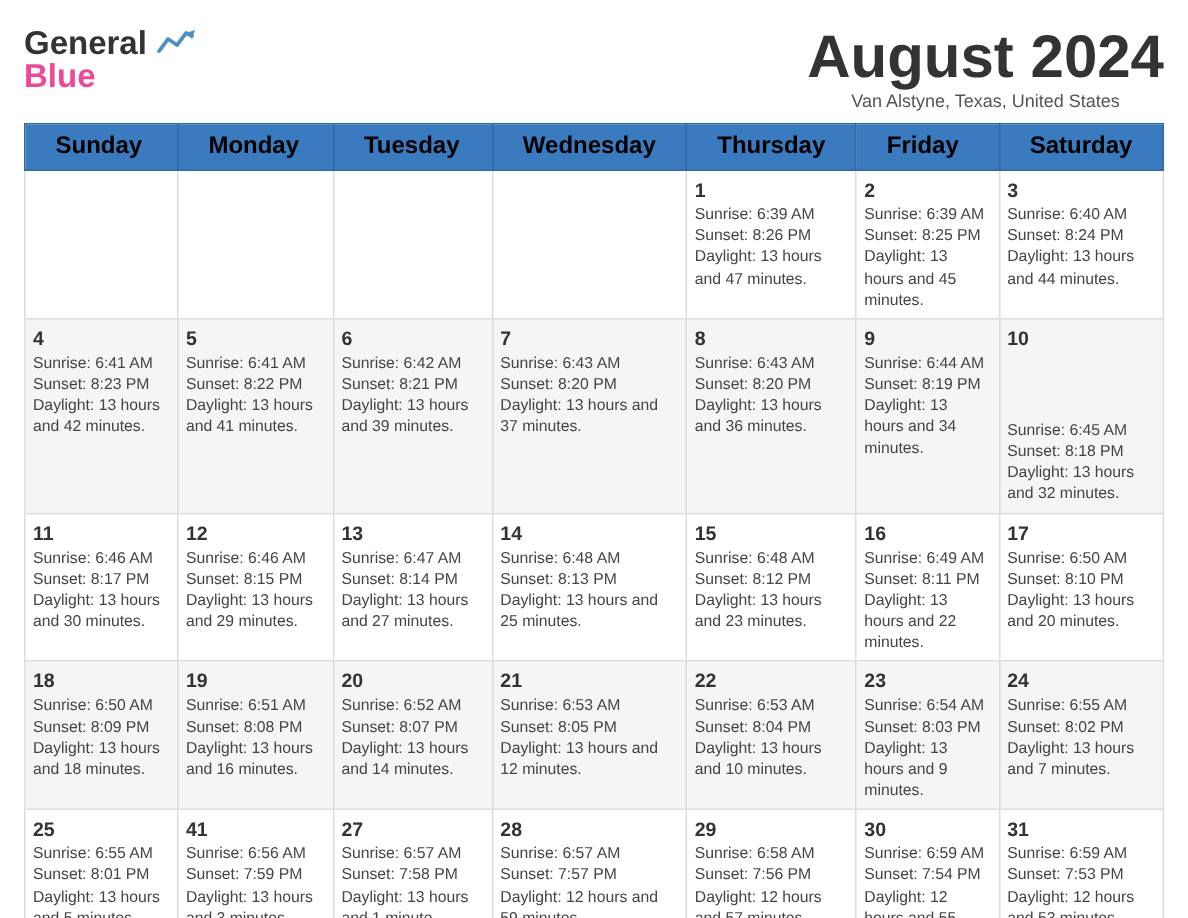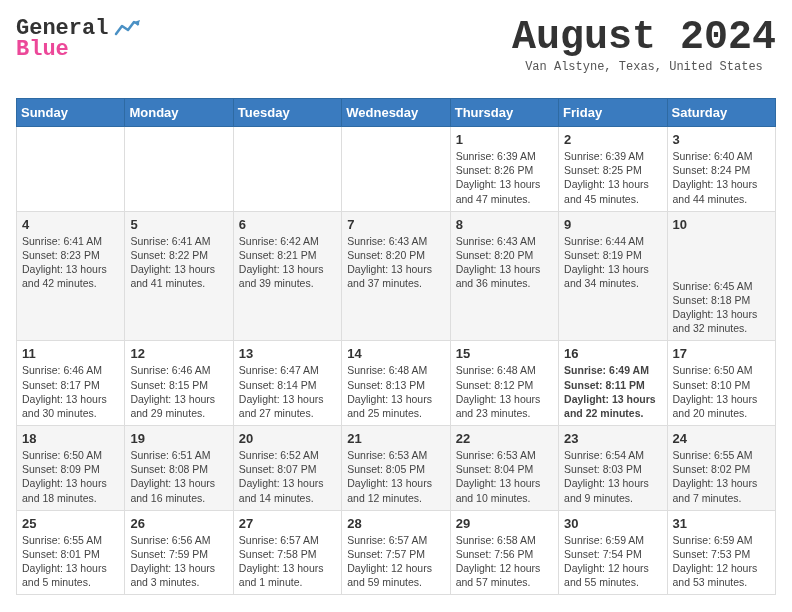--- a/index.html
+++ b/index.html
@@ -7,22 +7,21 @@
       font-family: Arial, sans-serif;
       background: #fff;
       width: 792px;
       min-height: 612px;
       padding: 16px;
     }
     .header {
       display: flex;
       align-items: flex-start;
       justify-content: space-between;
-      margin-bottom: 24px;
-      font-family: Liberation Mono, monospace;
+      margin-bottom: 8px;
     }
     .logo {
       display: flex;
       flex-direction: column;
       align-items: flex-start;
     }
     .logo-line {
       display: flex;
       align-items: center;
       gap: 2px;
@@ -40,24 +39,24 @@
       font-size: 12px;
       color: #555;
     }
     table {
       width: 100%;
       border-collapse: collapse;
       font-size: 11px;
     }
     thead tr th {
       background: #3a7bbf;
-      color: #ffffff;
-      padding: 6px 4px;
+      color: #000000;
+      padding: 6px 20px;
       text-align: left;
-      font-size: 13px;
+      font-size: 16px;
       font-weight: bold;
       border: 1px solid #2e6aa3;
     }
     tbody tr {
       border-bottom: 1px solid #ccc;
     }
     tbody tr:nth-child(even) {
       background: #f5f5f5;
     }
     tbody tr:nth-child(odd) {
@@ -215,21 +214,21 @@
 Daylight: 13 hours and 25 minutes.</div>
         </td>
         <td>
           <div class="day-number">15</div>
           <div class="day-detail" style="white-space: pre-line;">Sunrise: 6:48 AM
 Sunset: 8:12 PM
 Daylight: 13 hours and 23 minutes.</div>
         </td>
         <td>
           <div class="day-number">16</div>
-          <div class="day-detail" style="white-space: pre-line; font-weight: bold;">Sunrise: 6:49 AM
+          <div class="day-detail" style="white-space: pre-line;">Sunrise: 6:49 AM
 Sunset: 8:11 PM
 Daylight: 13 hours and 22 minutes.</div>
         </td>
         <td>
           <div class="day-number">17</div>
           <div class="day-detail" style="white-space: pre-line;">Sunrise: 6:50 AM
 Sunset: 8:10 PM
 Daylight: 13 hours and 20 minutes.</div>
         </td>
       </tr>
@@ -278,21 +277,21 @@
         </td>
       </tr>
       <tr>
         <td>
           <div class="day-number">25</div>
           <div class="day-detail" style="white-space: pre-line;">Sunrise: 6:55 AM
 Sunset: 8:01 PM
 Daylight: 13 hours and 5 minutes.</div>
         </td>
         <td>
-          <div class="day-number">26</div>
+          <div class="day-number">41</div>
           <div class="day-detail" style="white-space: pre-line;">Sunrise: 6:56 AM
 Sunset: 7:59 PM
 Daylight: 13 hours and 3 minutes.</div>
         </td>
         <td>
           <div class="day-number">27</div>
           <div class="day-detail" style="white-space: pre-line;">Sunrise: 6:57 AM
 Sunset: 7:58 PM
 Daylight: 13 hours and 1 minute.</div>
         </td>

